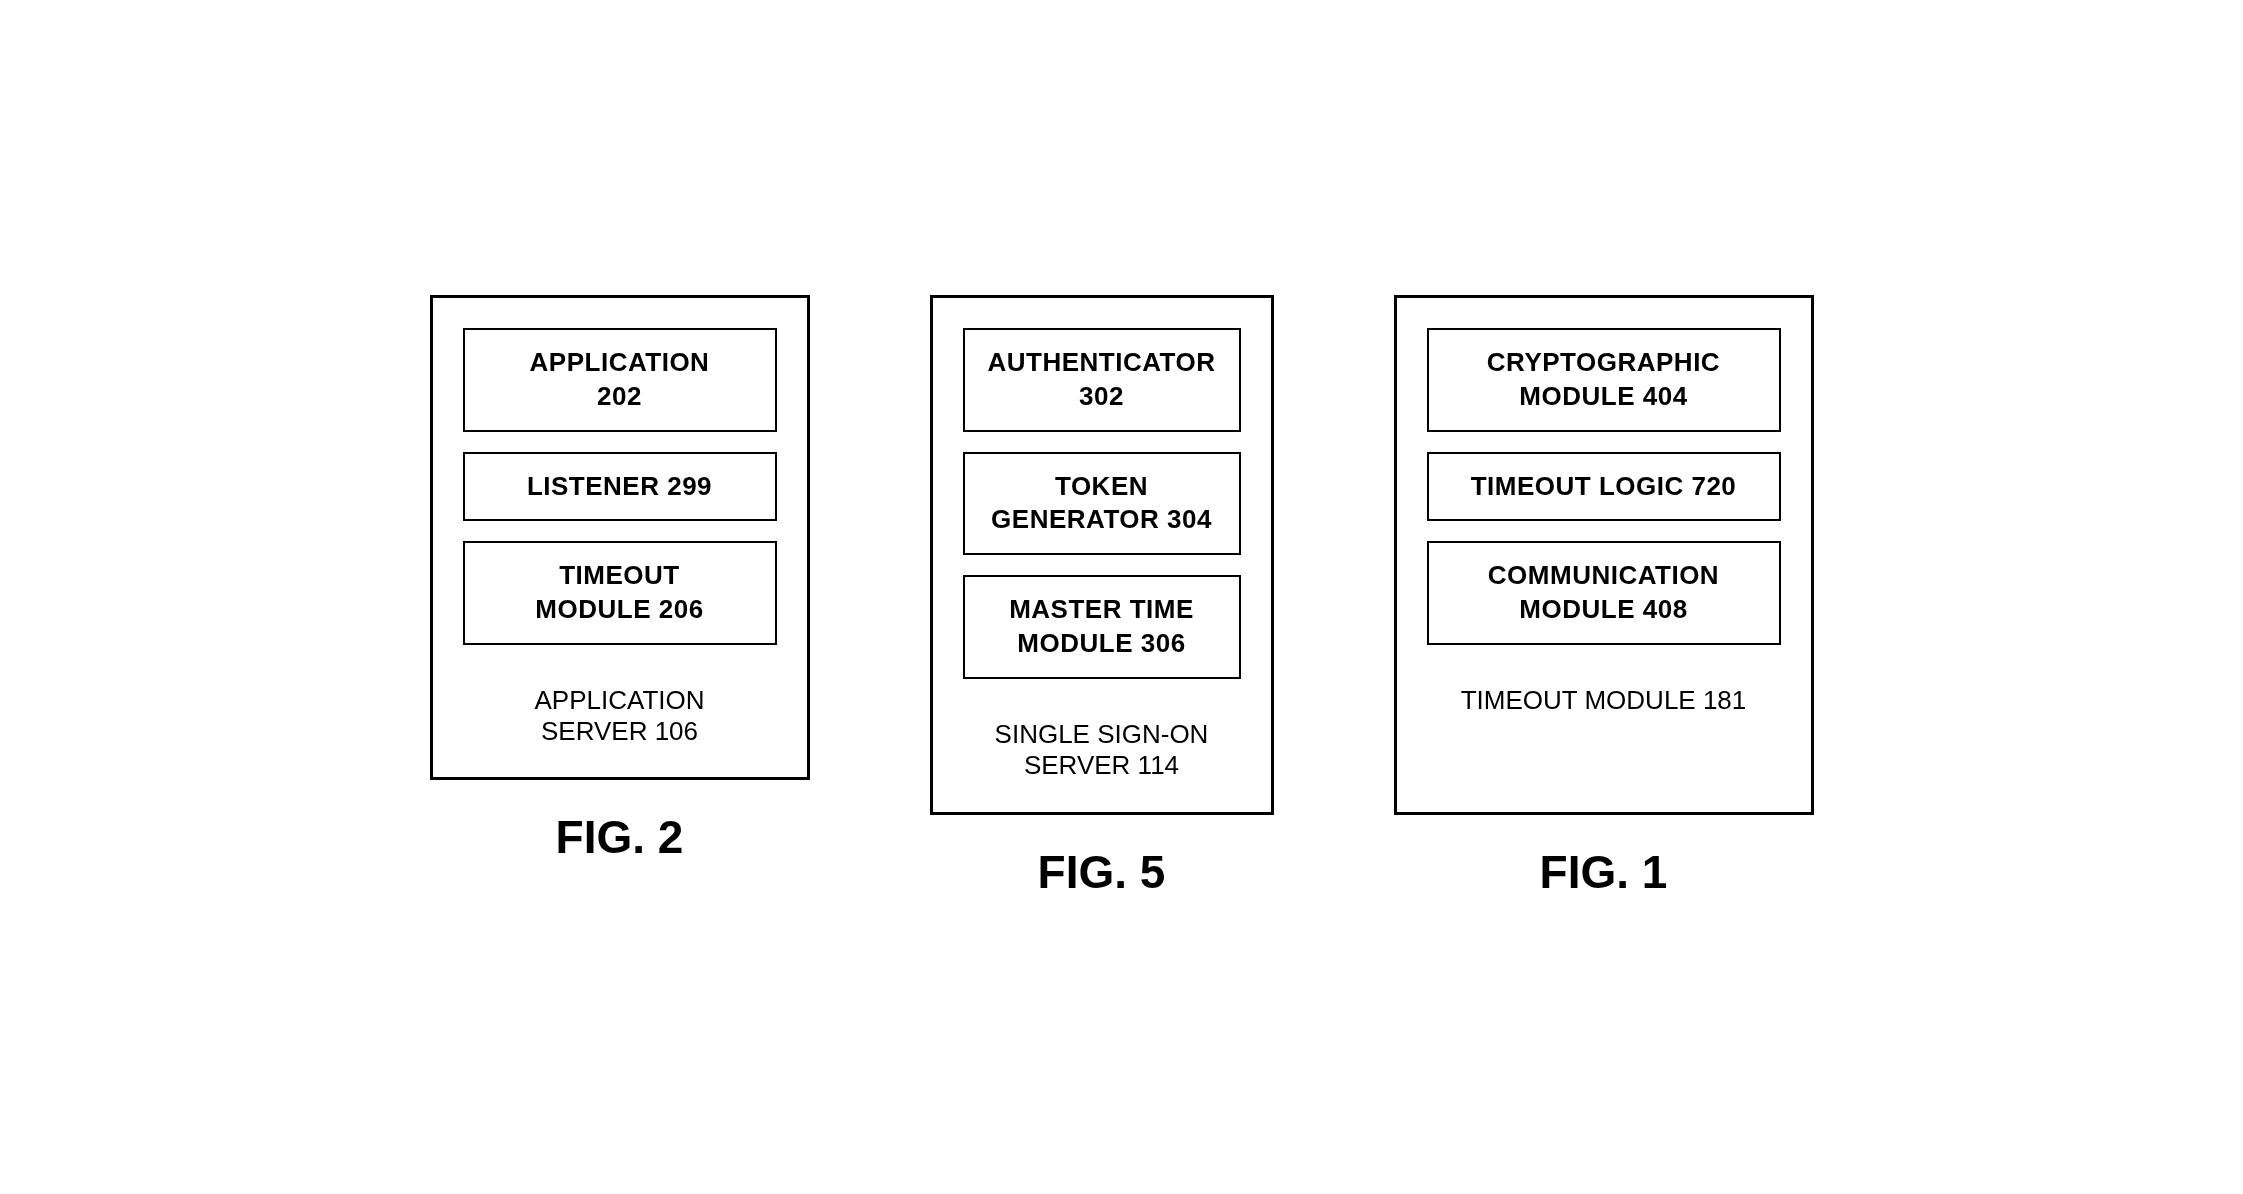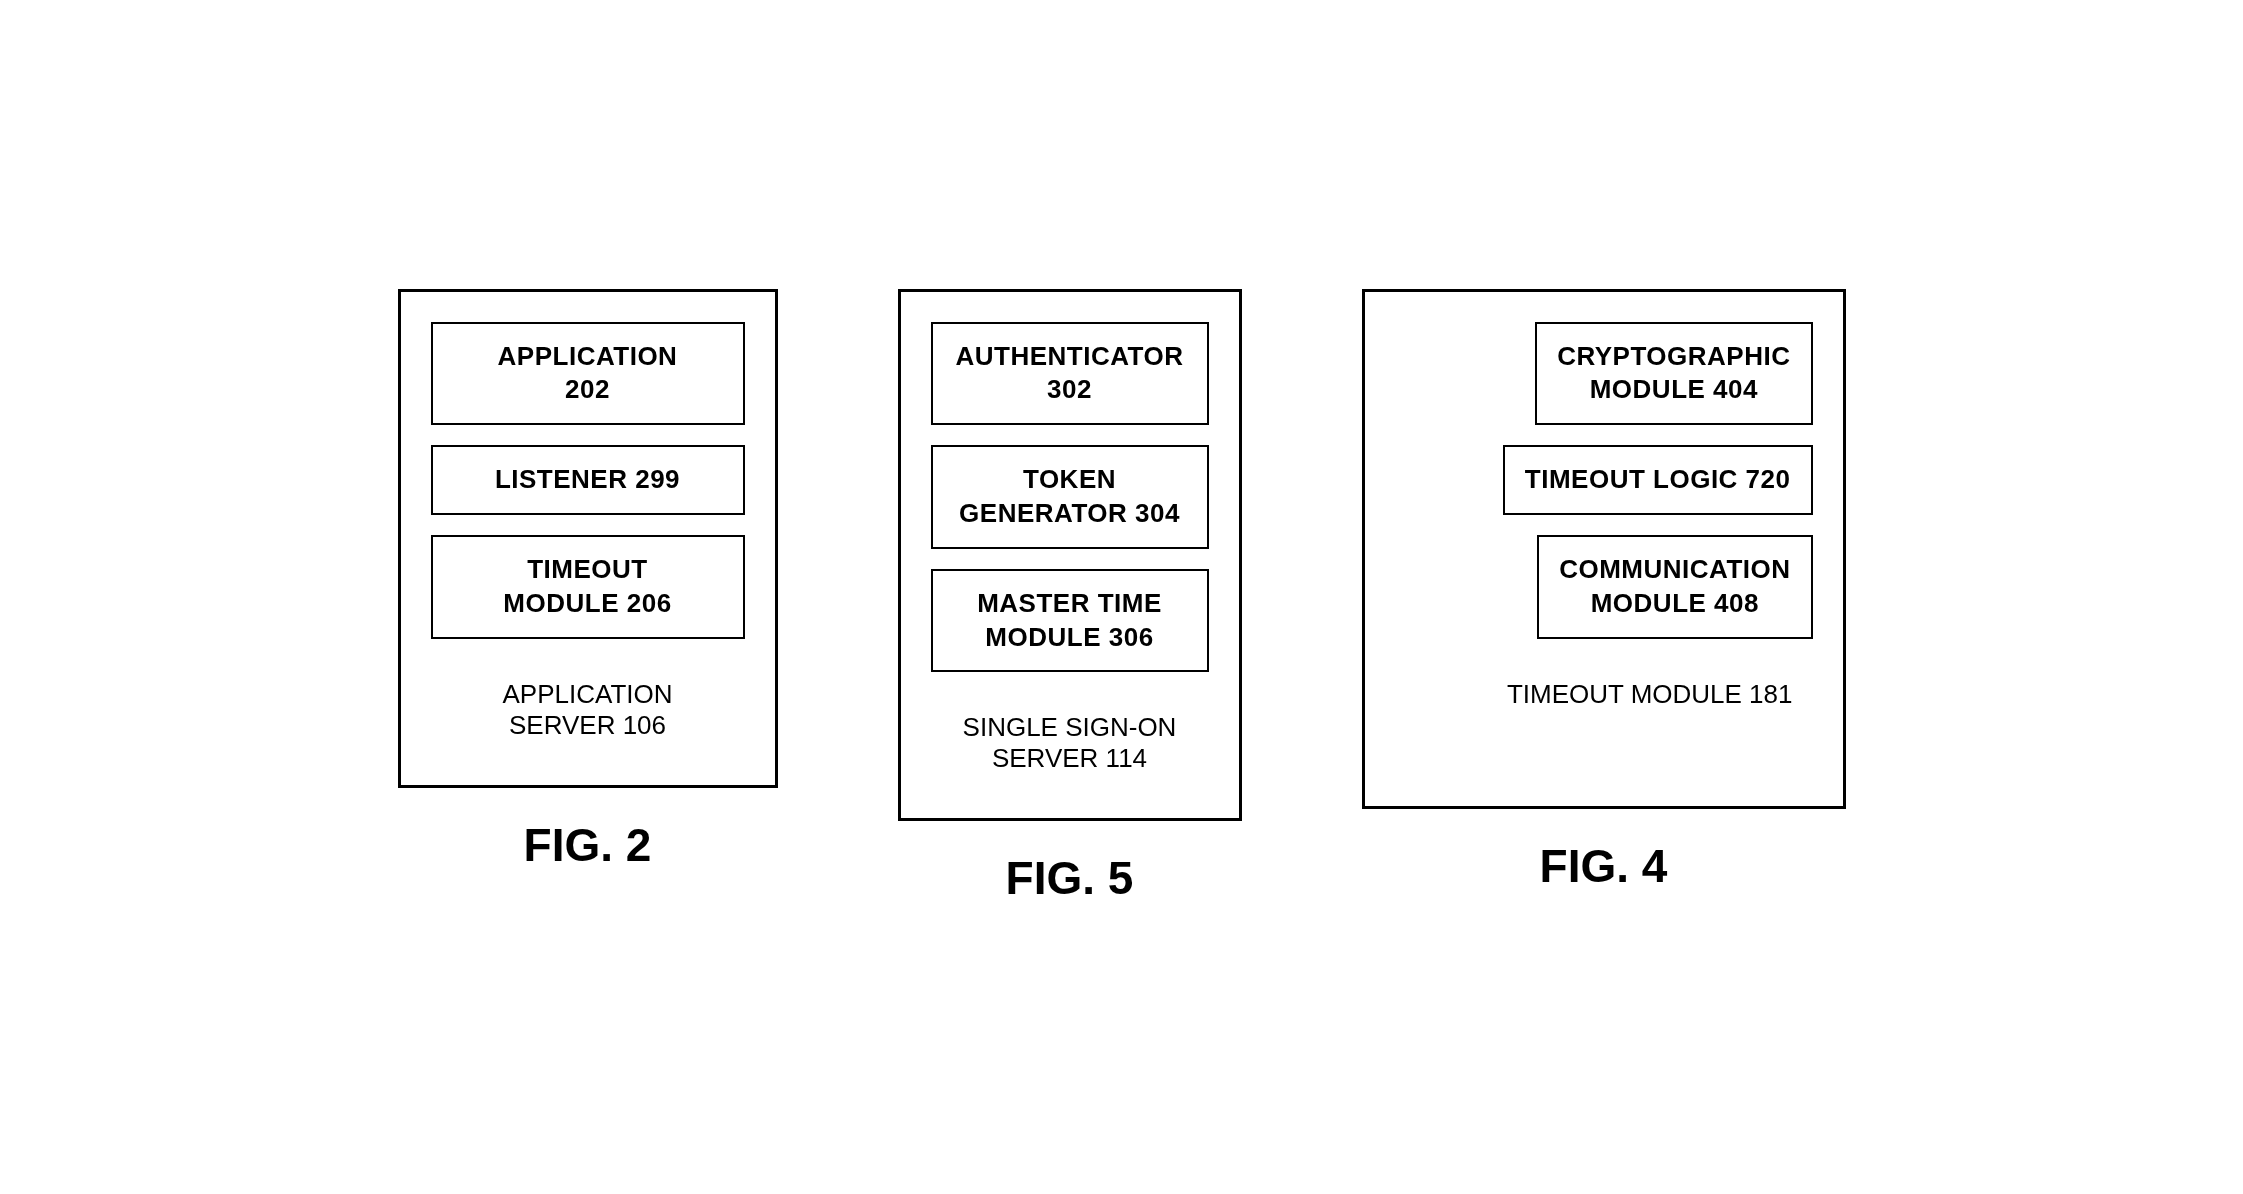--- a/index.html
+++ b/index.html
@@ -39,21 +39,21 @@
 
     .figure-container {
       display: flex;
       flex-direction: column;
       align-items: center;
       gap: 30px;
     }
 
     .outer-box {
       border: 3px solid #000000;
-      padding: 30px 30px 44px 30px;
+      padding: 30px 30px 30px 30px;
       display: flex;
       flex-direction: column;
       gap: 0;
       position: relative;
       background: #ffffff;
     }
 
     
     .fig2-outer {
       width: 380px;
@@ -61,23 +61,22 @@
     }
 
     
     .fig3-outer {
       width: 344px;
       min-height: 520px;
     }
 
     
     .fig4-outer {
-      width: 484px;
+      width: 420px;
       min-height: 520px;
-      align-items: flex-end;
     }
 
     .inner-box {
       border: 2.5px solid #000000;
       text-align: center;
       padding: 16px 20px;
       margin: 0 0 20px 0;
       background: #ffffff;
       display: flex;
       align-items: center;
@@ -154,17 +153,17 @@
           <span class="inner-box-text">CRYPTOGRAPHIC<br>MODULE 404</span>
         </div>
         <div class="inner-box">
           <span class="inner-box-text">TIMEOUT LOGIC 720</span>
         </div>
         <div class="inner-box">
           <span class="inner-box-text">COMMUNICATION<br>MODULE 408</span>
         </div>
         <div class="outer-label">TIMEOUT MODULE 181</div>
       </div>
-      <div class="fig-label">FIG. 4</div>
+      <div class="fig-label">FIG. 1</div>
     </div>
 
   </div>
 </div>
 
 </body></html>

